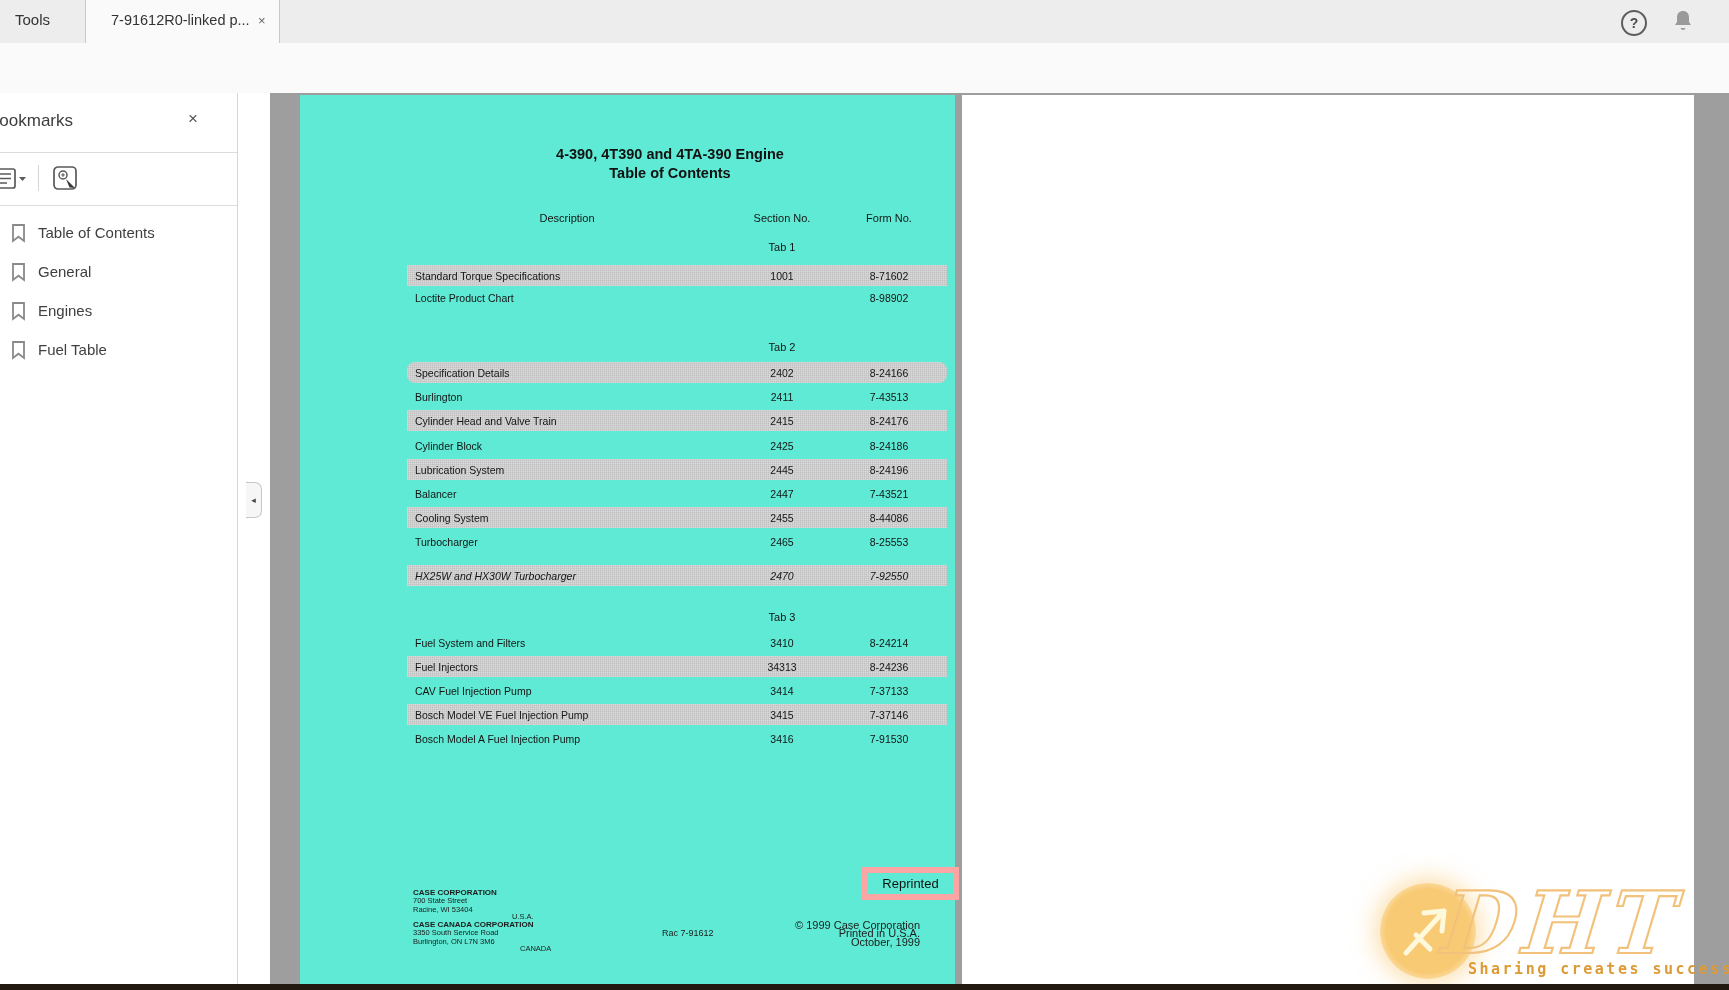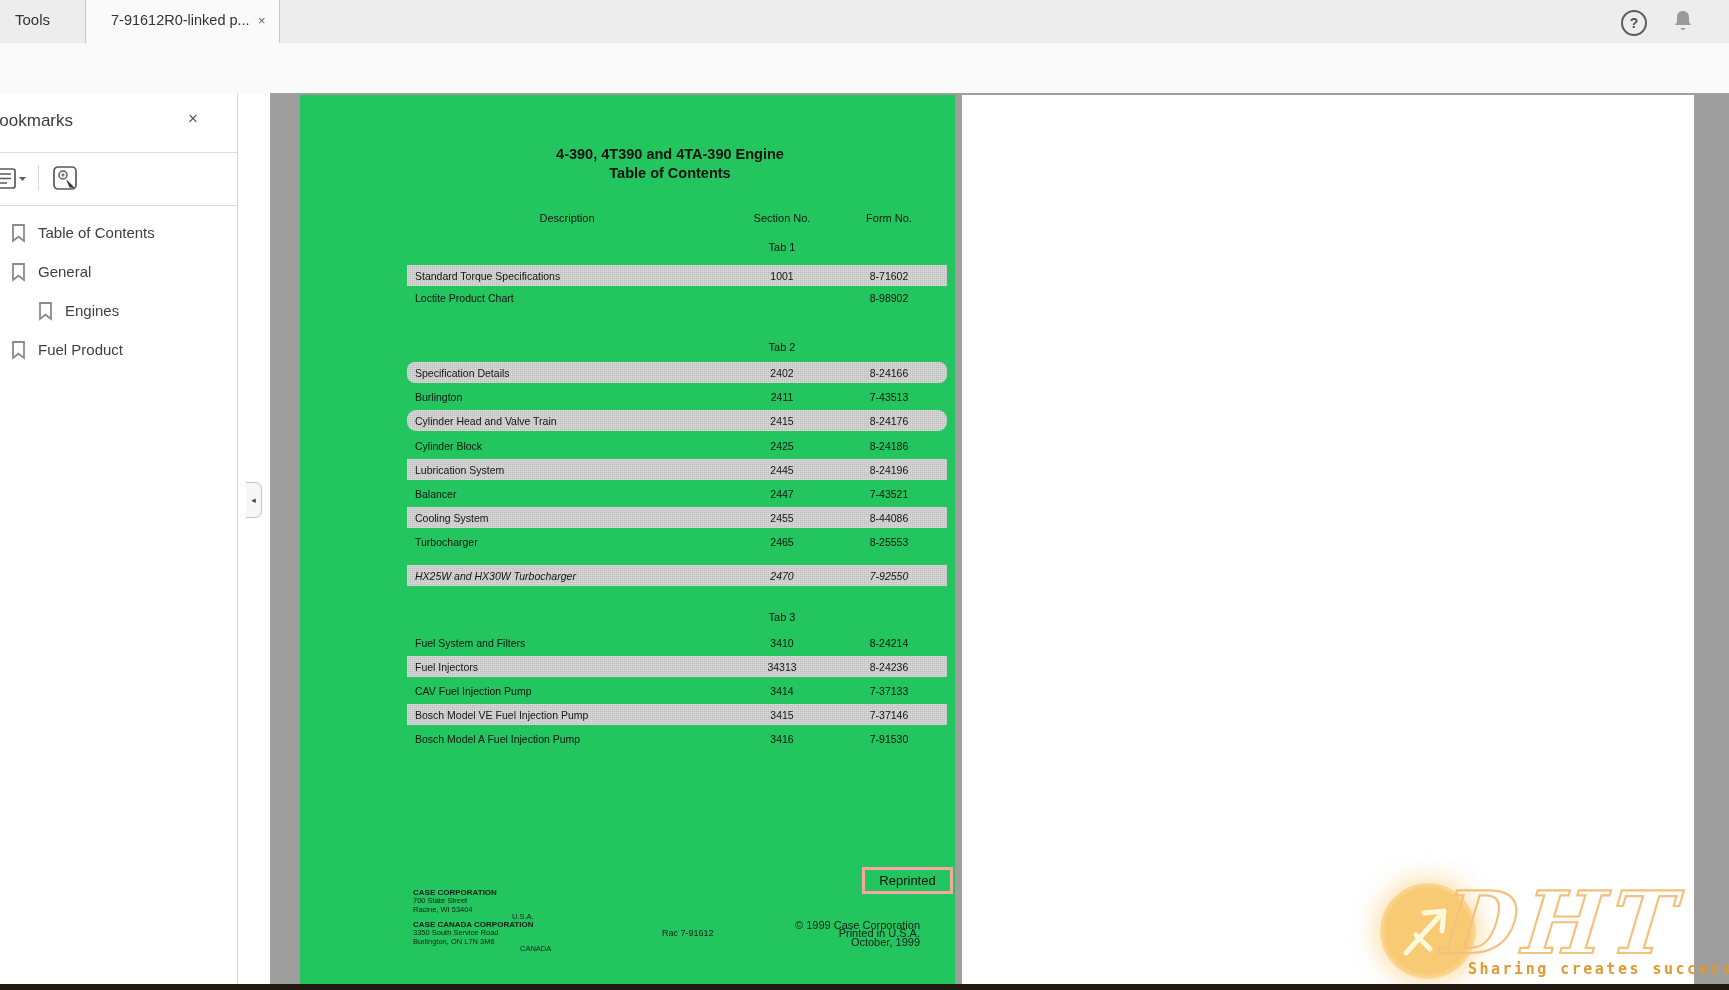--- a/index.html
+++ b/index.html
@@ -37,36 +37,36 @@
   .vdiv{position:absolute;left:38px;top:72px;width:1px;height:26px;background:#d6d6d6;}
   .bm-item{position:absolute;left:0;width:230px;height:30px;cursor:default;}
   .bm-item .flag{position:absolute;left:10px;top:4px;}
   .bm-item .t{position:absolute;left:38px;top:5px;font-size:15px;color:#3f3f3f;white-space:nowrap;}
   .collapse{position:absolute;left:246px;top:389px;width:15px;height:34px;background:#f6f6f6;
             border:1px solid #c6c6c6;border-left:none;border-radius:0 7px 7px 0;
             font-size:9px;color:#444;text-align:center;line-height:34px;}
 
   
   .docarea{position:absolute;left:270px;top:0;width:1459px;height:897px;background:#9e9e9e;overflow:hidden;}
-  .page1{position:absolute;left:30px;top:2px;width:655px;height:895px;background:#22c55e;}
+  .page1{position:absolute;left:30px;top:2px;width:655px;height:895px;background:#5eead4;}
   .page2{position:absolute;left:692px;top:2px;width:732px;height:895px;background:#fff;}
 
   .doc-title{position:absolute;left:170px;top:50px;width:400px;text-align:center;
              font-size:14.5px;font-weight:bold;color:#111;line-height:19px;}
   .colhead{position:absolute;top:117px;width:100px;text-align:center;font-size:11px;color:#151515;}
   .tab-label{position:absolute;left:452px;width:60px;text-align:center;font-size:11px;color:#151515;}
   .trow{position:absolute;left:107px;width:540px;height:21px;font-size:10.5px;color:#141414;}
   .trow.hl{background-color:#c0c0c0;
     background-image:repeating-linear-gradient(0deg, rgba(255,255,255,.22) 0 1px, rgba(0,0,0,0) 1px 2px),
                      repeating-linear-gradient(90deg, rgba(255,255,255,.22) 0 1px, rgba(0,0,0,0) 1px 2px);}
   .trow .c-desc{position:absolute;left:8px;top:5px;white-space:nowrap;}
   .trow .c-sec{position:absolute;left:345px;top:5px;width:60px;text-align:center;}
   .trow .c-form{position:absolute;left:452px;top:5px;width:60px;text-align:center;}
 
-  .reprint{position:absolute;left:562px;top:772px;width:85px;height:21px;border:3px solid #fca5a5;
+  .reprint{position:absolute;left:562px;top:772px;width:85px;height:21px;border:6px solid #fca5a5;
            font-size:13px;color:#111;text-align:center;line-height:21px;}
   .addr{position:absolute;width:220px;font-size:7.5px;line-height:8.4px;color:#1c1c1c;}
   .addr .b{font-weight:bold;font-size:8px;}
   .addr .rel{position:relative;}
   .addr .cty{position:absolute;top:7px;}
   .racno{position:absolute;left:362px;top:833px;font-size:9px;color:#1c1c1c;}
   .copyr{position:absolute;left:470px;top:826px;width:150px;text-align:right;
          font-size:11px;line-height:8.4px;color:#1c1c1c;}
 
   
@@ -186,31 +186,31 @@
             <path d="M3 2h11v16l-5.5-4.3L3 18z" fill="none" stroke="#8a8a8a" stroke-width="1.8"></path>
           </svg>
           <span class="t">Table of Contents</span>
         </div>
         <div class="bm-item" style="top: 165px;">
           <svg class="flag" width="17" height="20" viewBox="0 0 17 20">
             <path d="M3 2h11v16l-5.5-4.3L3 18z" fill="none" stroke="#8a8a8a" stroke-width="1.8"></path>
           </svg>
           <span class="t">General</span>
         </div>
-        <div class="bm-item" style="top: 204px; margin-left: 27px;">
+        <div class="bm-item" style="top: 204px;">
           <svg class="flag" width="17" height="20" viewBox="0 0 17 20">
             <path d="M3 2h11v16l-5.5-4.3L3 18z" fill="none" stroke="#8a8a8a" stroke-width="1.8"></path>
           </svg>
           <span class="t">Engines</span>
         </div>
         <div class="bm-item" style="top: 243px;">
           <svg class="flag" width="17" height="20" viewBox="0 0 17 20">
             <path d="M3 2h11v16l-5.5-4.3L3 18z" fill="none" stroke="#8a8a8a" stroke-width="1.8"></path>
           </svg>
-          <span class="t">Fuel Product</span>
+          <span class="t">Fuel Table</span>
         </div>
       </div>
     <div class="side-edge"></div>
   </div>
 
   <div class="collapse">◂</div>
 
   <div class="docarea">
     <div class="page1">
       <div class="doc-title">
@@ -237,21 +237,21 @@
           <div class="trow hl" style="top: 267px; border-radius: 8px;">
             <span class="c-desc">Specification Details</span>
             <span class="c-sec">2402</span>
             <span class="c-form">8-24166</span>
           </div>
           <div class="trow" style="top: 291px;">
             <span class="c-desc">Burlington</span>
             <span class="c-sec">2411</span>
             <span class="c-form">7-43513</span>
           </div>
-          <div class="trow hl" style="top: 315px; border-radius: 9px;">
+          <div class="trow hl" style="top: 315px;">
             <span class="c-desc">Cylinder Head and Valve Train</span>
             <span class="c-sec">2415</span>
             <span class="c-form">8-24176</span>
           </div>
           <div class="trow" style="top: 340px;">
             <span class="c-desc">Cylinder Block</span>
             <span class="c-sec">2425</span>
             <span class="c-form">8-24186</span>
           </div>
           <div class="trow hl" style="top: 364px;">

